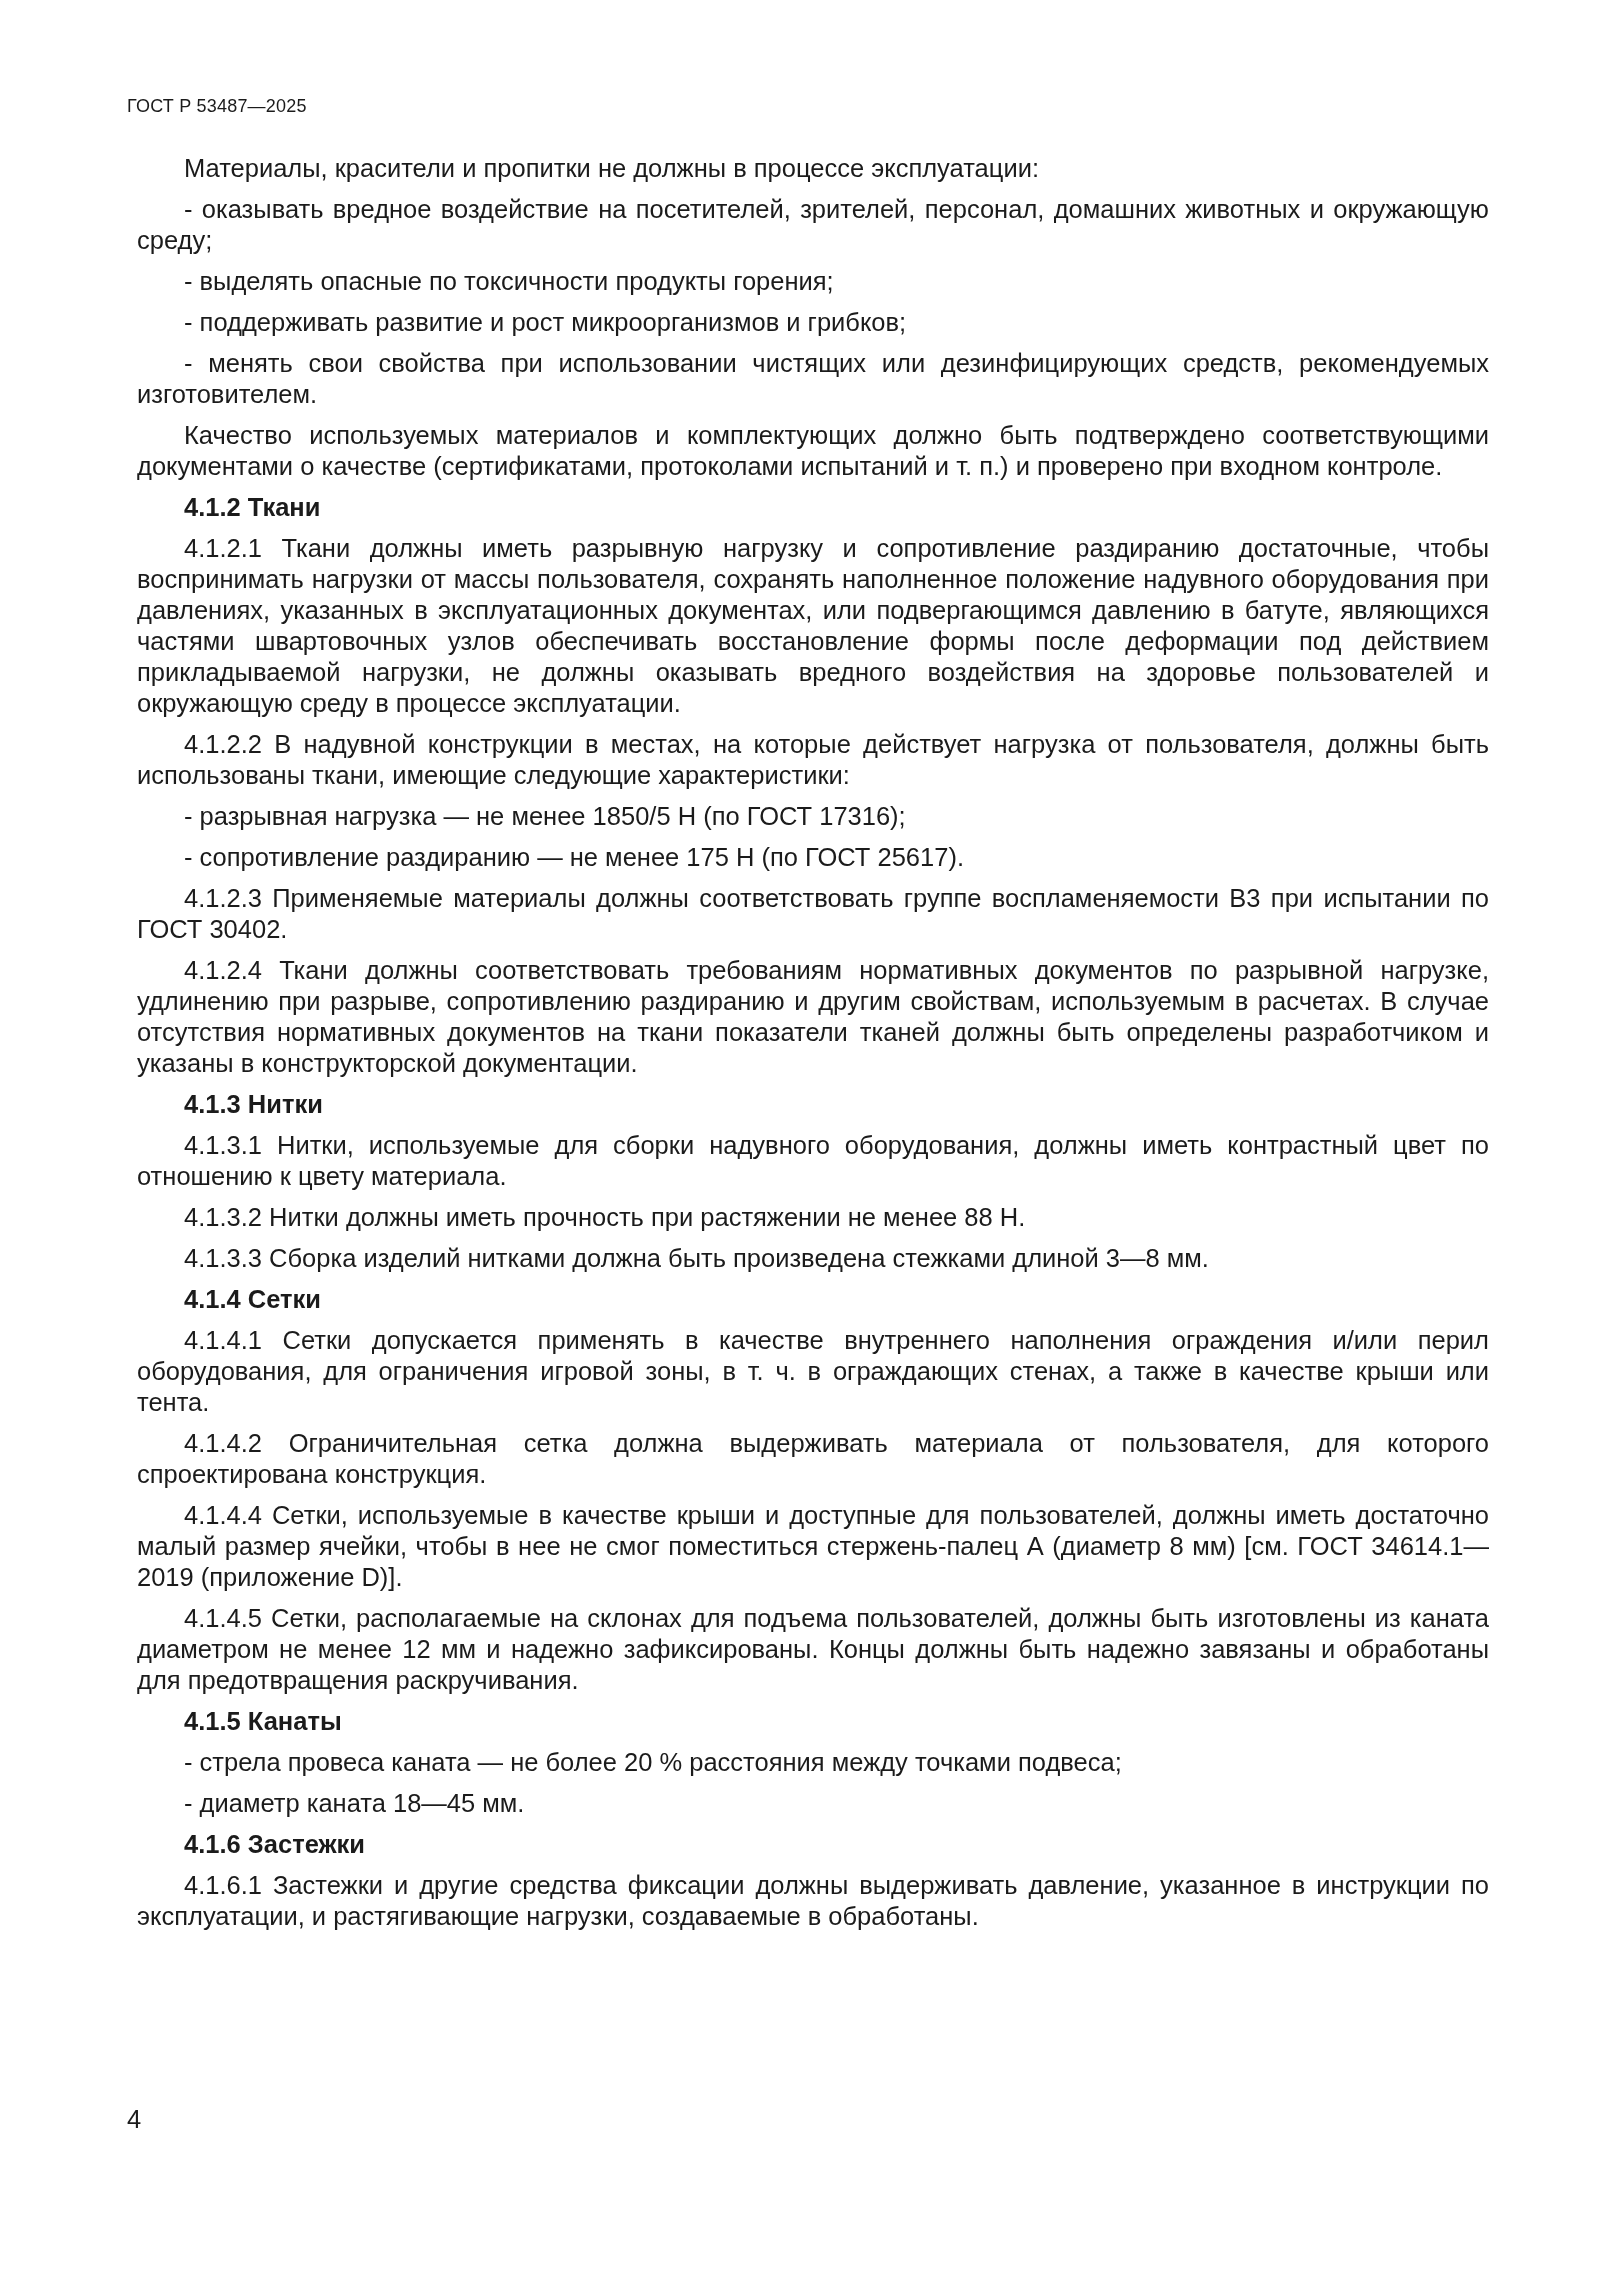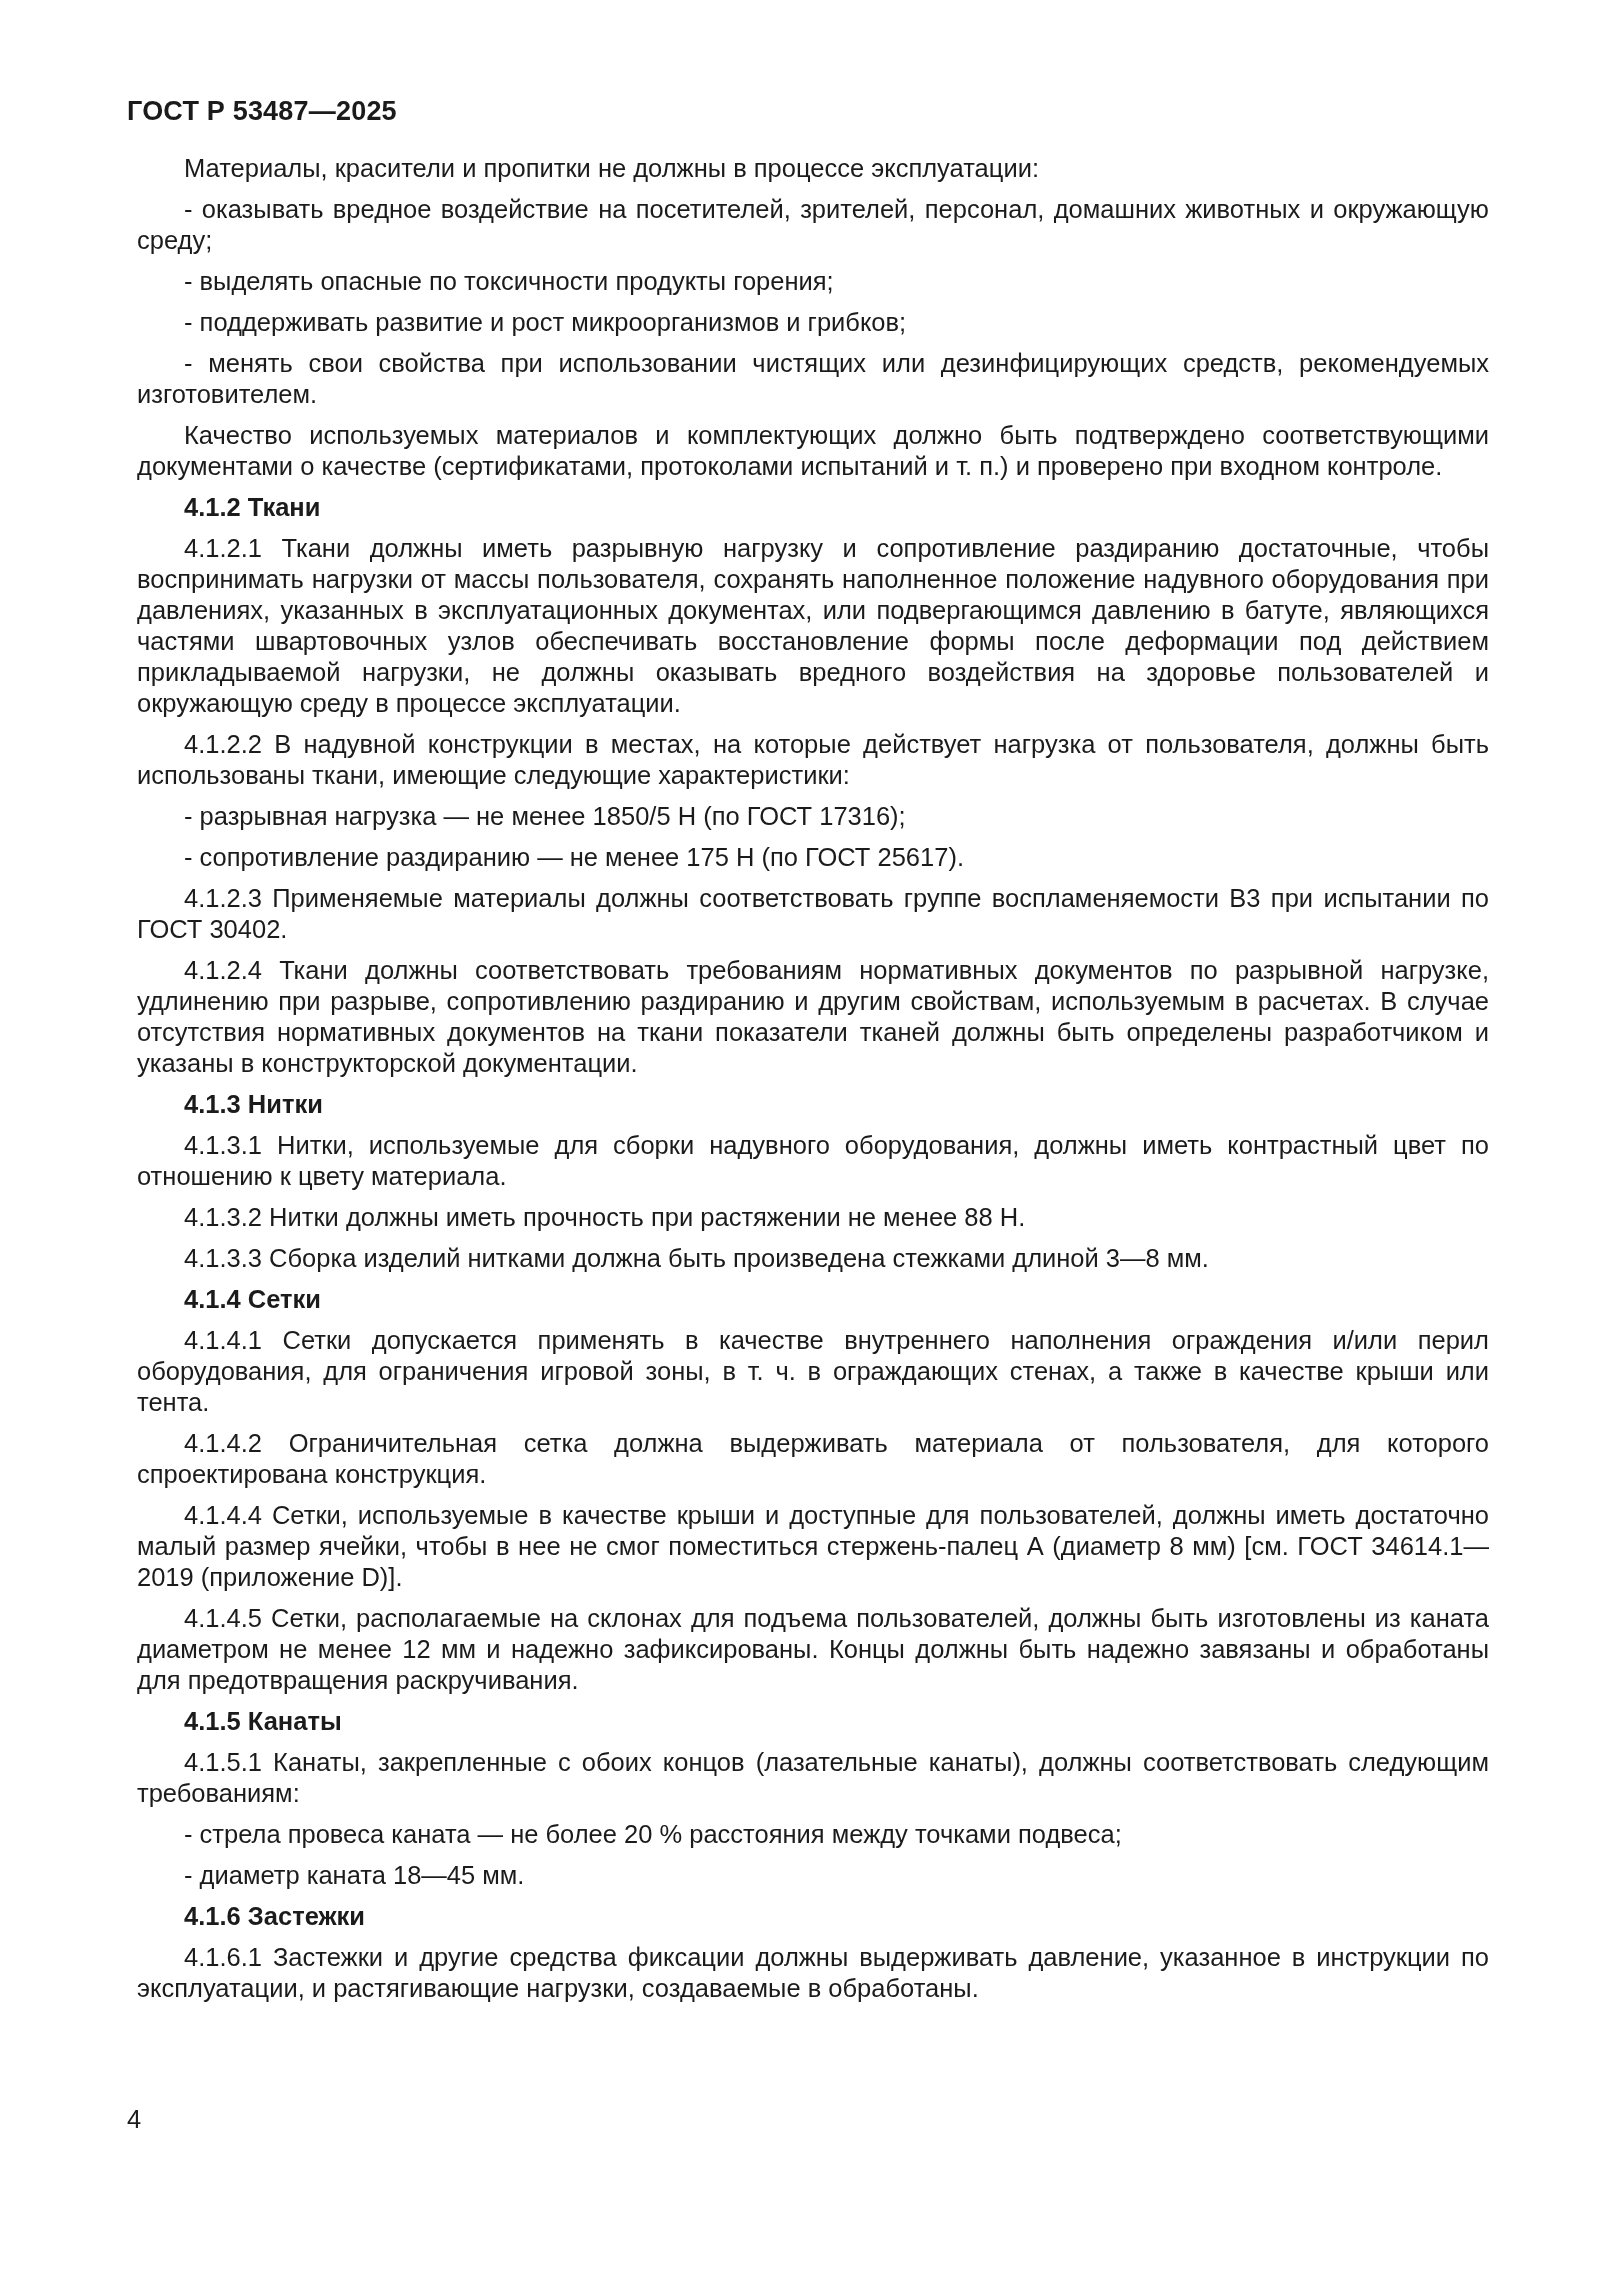--- a/index.html
+++ b/index.html
@@ -14,22 +14,22 @@
     background: #ffffff;
     font-family: "Liberation Sans", sans-serif;
     color: #1b1b1b;
     box-sizing: border-box;
     overflow: hidden;
   }
   .doc-header {
     position: absolute;
     top: 96px;
     left: 127px;
-    font-size: 27px;
-    font-weight: 700;
+    font-size: 18px;
+    font-weight: 400;
     letter-spacing: 0.2px;
     white-space: nowrap;
   }
   .doc-body {
     position: absolute;
     top: 143px;
     left: 127px;
     width: 1372px;
     font-size: 25.5px;
     line-height: 31px;
@@ -74,21 +74,20 @@
       <p class="para heading">4.1.3 Нитки</p>
       <p class="para">4.1.3.1 Нитки, используемые для сборки надувного оборудования, должны иметь контрастный цвет по отношению к цвету материала.</p>
       <p class="para">4.1.3.2 Нитки должны иметь прочность при растяжении не менее 88 Н.</p>
       <p class="para">4.1.3.3 Сборка изделий нитками должна быть произведена стежками длиной 3—8 мм.</p>
       <p class="para heading">4.1.4 Сетки</p>
       <p class="para">4.1.4.1 Сетки допускается применять в качестве внутреннего наполнения ограждения и/или перил оборудования, для ограничения игровой зоны, в т. ч. в ограждающих стенах, а также в качестве крыши или тента.</p>
       <p class="para">4.1.4.2 Ограничительная сетка должна выдерживать материала от пользователя, для которого спроектирована конструкция.</p>
       <p class="para">4.1.4.4 Сетки, используемые в качестве крыши и доступные для пользователей, должны иметь достаточно малый размер ячейки, чтобы в нее не смог поместиться стержень-палец А (диаметр 8 мм) [см. ГОСТ 34614.1—2019 (приложение D)].</p>
       <p class="para">4.1.4.5 Сетки, располагаемые на склонах для подъема пользователей, должны быть изготовлены из каната диаметром не менее 12 мм и надежно зафиксированы. Концы должны быть надежно завязаны и обработаны для предотвращения раскручивания.</p>
       <p class="para heading">4.1.5 Канаты</p>
-      <p class="para">4.1.5.1 Канаты, закрепленные с обоих концов (лазательные канаты), должны соответствовать следующим требованиям:</p>
       <p class="para">- стрела провеса каната — не более 20 % расстояния между точками подвеса;</p>
       <p class="para">- диаметр каната 18—45 мм.</p>
       <p class="para heading">4.1.6 Застежки</p>
       <p class="para">4.1.6.1 Застежки и другие средства фиксации должны выдерживать давление, указанное в инструкции по эксплуатации, и растягивающие нагрузки, создаваемые в обработаны.</p>
     </div>
 
   <div class="doc-footer">4</div>
 </div>
 
 

